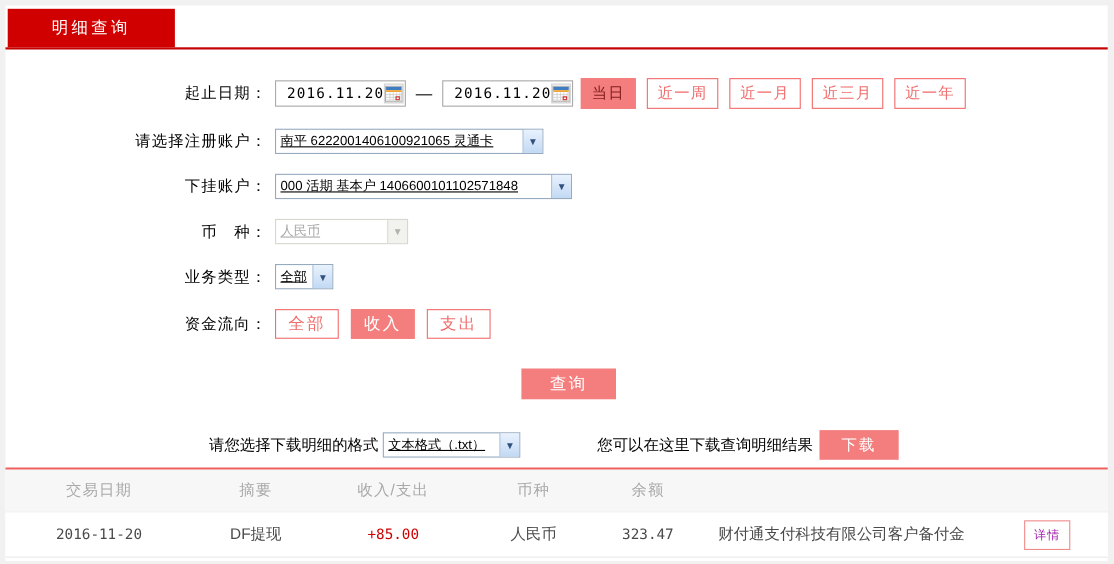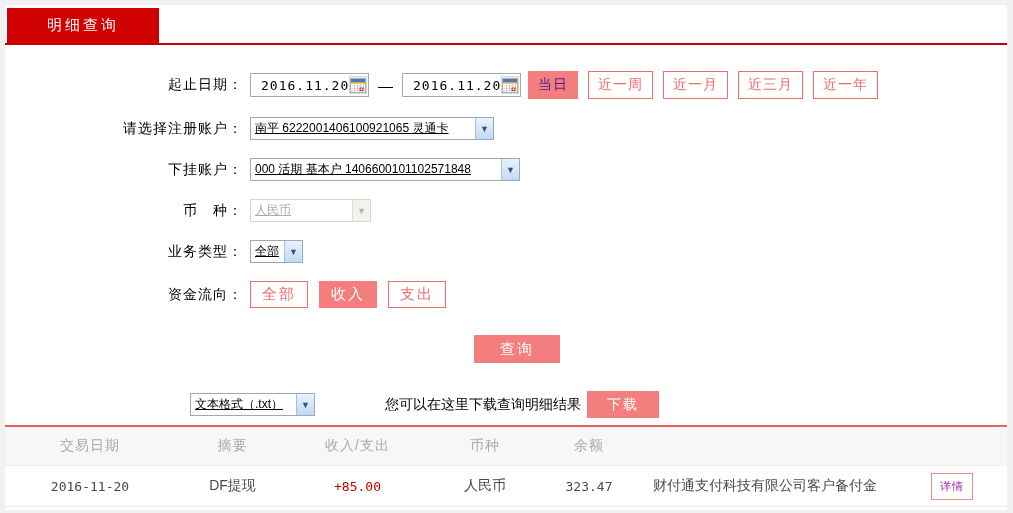--- a/index.html
+++ b/index.html
@@ -43,21 +43,21 @@
     display:flex; align-items:center; justify-content:center; cursor:pointer;
   }
   .date-sep { margin:0 9px; font-size:15px; }
 
   
   .quick-btns { display:flex; align-items:center; margin-left:7px; }
   .qbtn {
     border:1px solid #f16c6c; color:#f16c6c; background:#fff;
     font-size:14px; padding:4px 9px; margin-right:10px; cursor:pointer; letter-spacing:1px;
   }
-  .qbtn.active { background:#f47e7e; border-color:#f47e7e; color:#4c1d95; }
+  .qbtn.active { background:#f47e7e; border-color:#f47e7e; color:#7f1d1d; }
 
   
   .sel {
     display:flex; align-items:center; height:23px;
     border:1px solid #96aac0; background:#fff; cursor:pointer;
   }
   .sel-text { flex:1; padding:0 4px; font-size:12px; white-space:nowrap; overflow:hidden;text-decoration:underline; }
   .sel-arrow {
     flex:none; width:18px; height:100%;
     background:linear-gradient(#e9f2fd,#c2d9f4);
@@ -208,20 +208,21 @@
         <button class="flow-btn active">收入</button>
         <button class="flow-btn">支出</button>
       </div>
     </div>
 
     <div class="query-row">
       <button class="query-btn">查询</button>
     </div>
 
     <div class="download-row">
+      <span class="dl-label">请您选择下载明细的格式</span>
       <div class="sel w-format">
         <span class="sel-text">文本格式（.txt）</span>
         <span class="sel-arrow">▼</span>
       </div>
       <span class="dl-hint">您可以在这里下载查询明细结果</span>
       <button class="dl-btn">下载</button>
     </div>
   </div>
 
   <div class="table">

